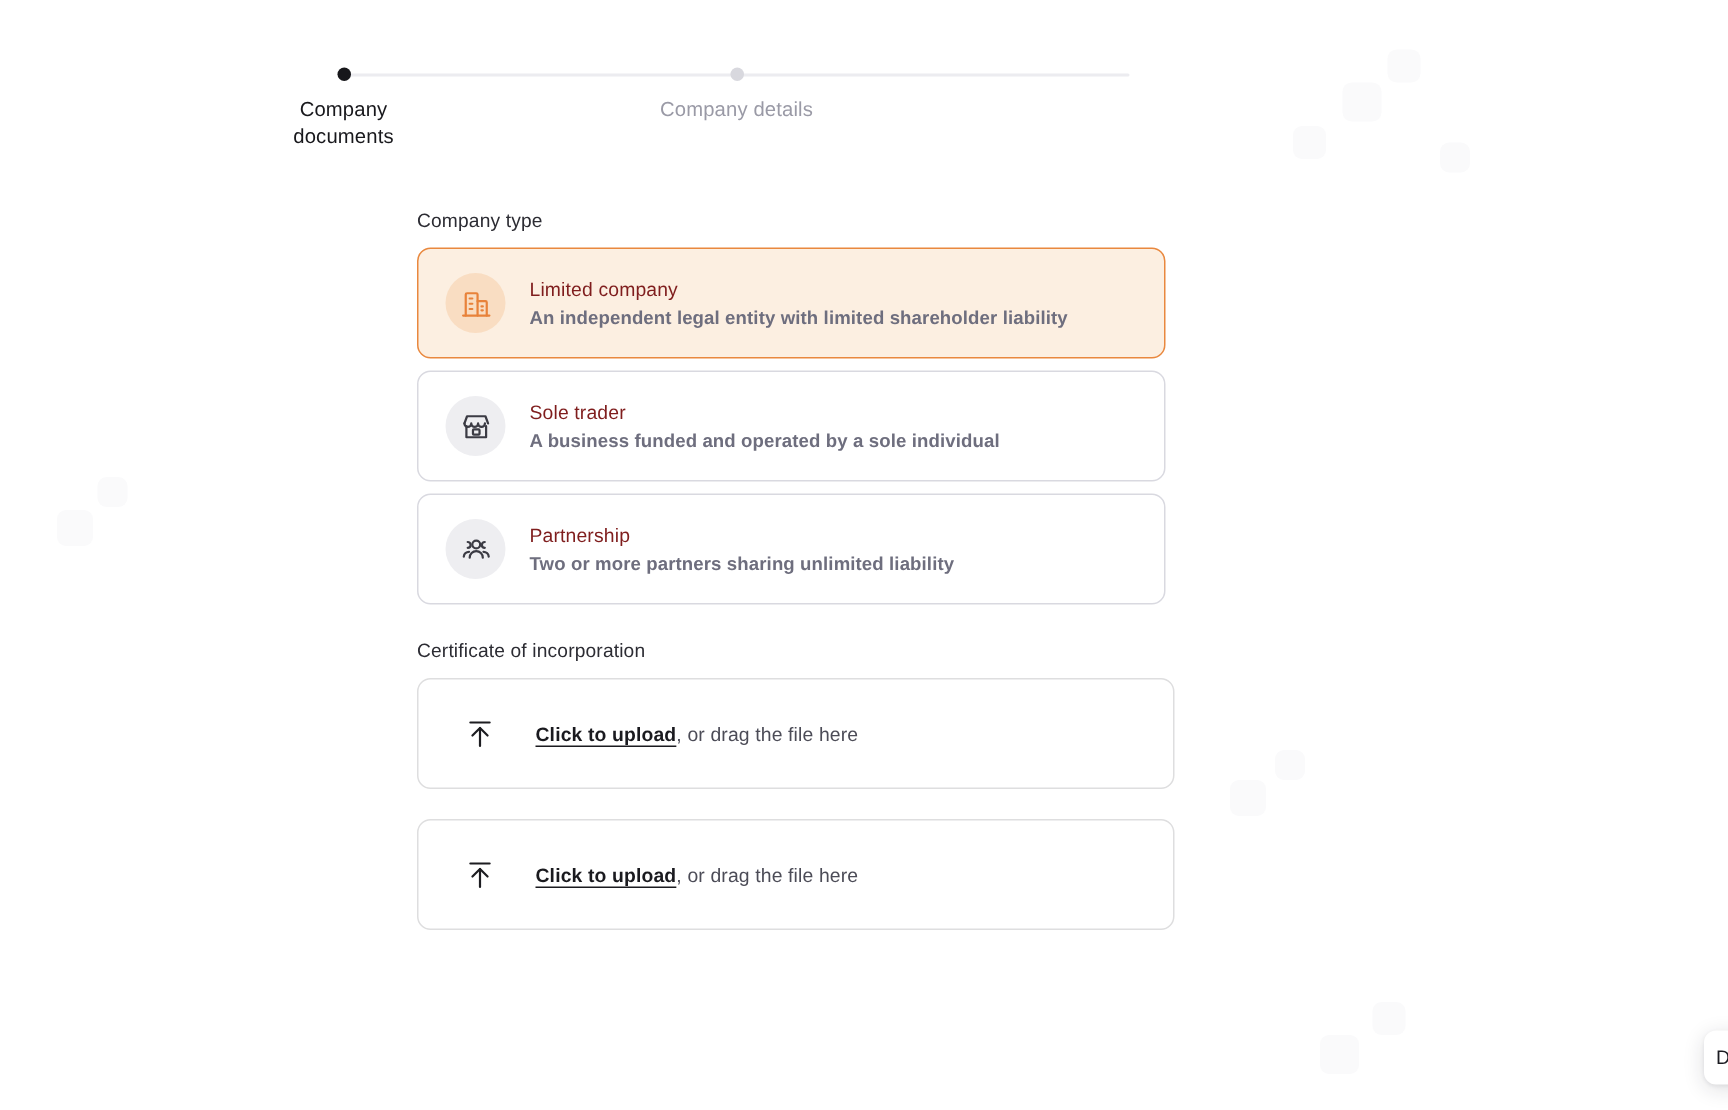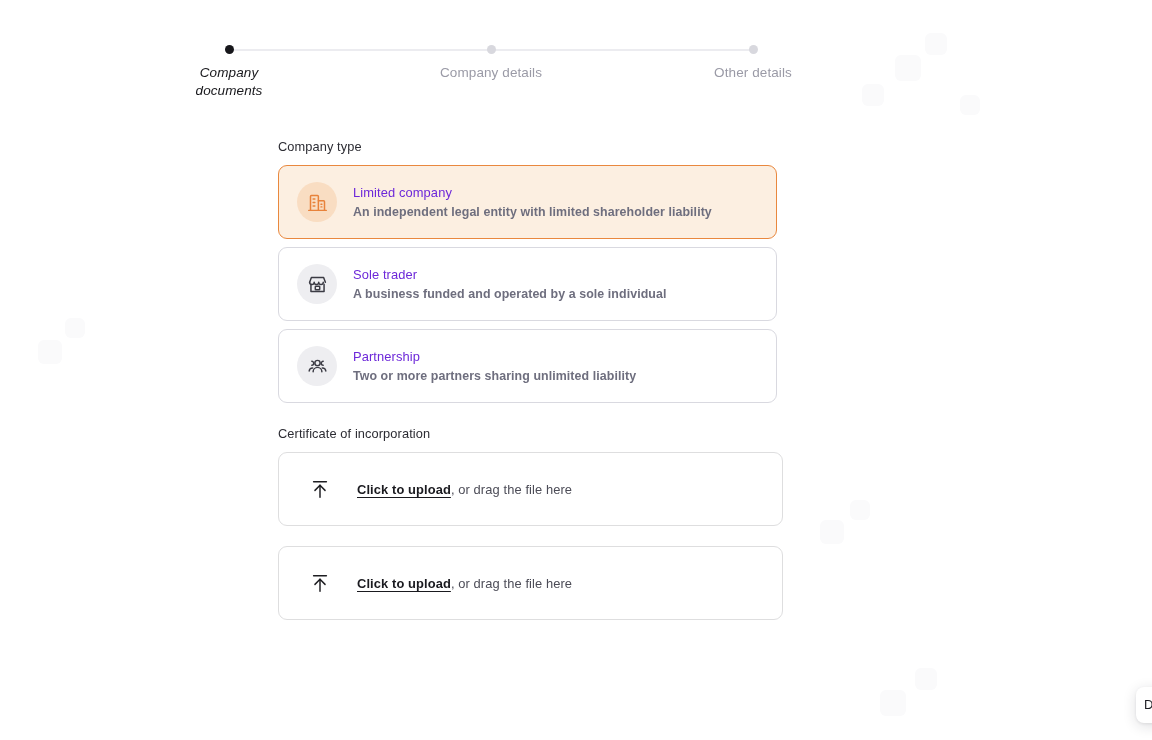--- a/index.html
+++ b/index.html
@@ -84,21 +84,20 @@
   .step-label {
     margin-top: 10px;
     font-size: 13.5px;
     line-height: 18px;
     color: #9a9aa6;
     letter-spacing: 0.1px;
     white-space: pre-line;
   }
   .step.active .step-label {
     color: #18181c;
-    font-style: italic;
   }
 
   
   .form {
     position: absolute;
     left: 238px;
     top: 138px;
     width: 520px;
     margin-left: 40px;
   }
@@ -149,21 +148,21 @@
   .option-card.selected .option-icon {
     background: #f9ddc2;
     color: #e8823a;
   }
   .option-icon svg { display: block; }
 
   .option-text { display: flex; flex-direction: column; gap: 3px; }
   .option-title {
     font-size: 12.9px;
     line-height: 16px;
-    color: #6d28d9;
+    color: #7f1d1d;
     letter-spacing: 0.1px;
   }
   .option-desc {
     font-size: 12.4px;
     line-height: 16px;
     color: #6e6e7e;
     letter-spacing: 0.08px;
     font-weight: bold;
   }
 
@@ -254,24 +253,20 @@
       <span class="step-dot"></span>
       <div class="step-label">Company
 documents</div>
     </div>
 
     <div class="step step-2">
       <span class="step-dot"></span>
       <div class="step-label">Company details</div>
     </div>
 
-    <div class="step step-3">
-      <span class="step-dot"></span>
-      <div class="step-label">Other details</div>
-    </div>
   </div>
 
   <div class="form">
 
     <div class="field-label">Company type</div>
 
     <div class="option-list">
 
       <div class="option-card selected">
         <span class="option-icon">

